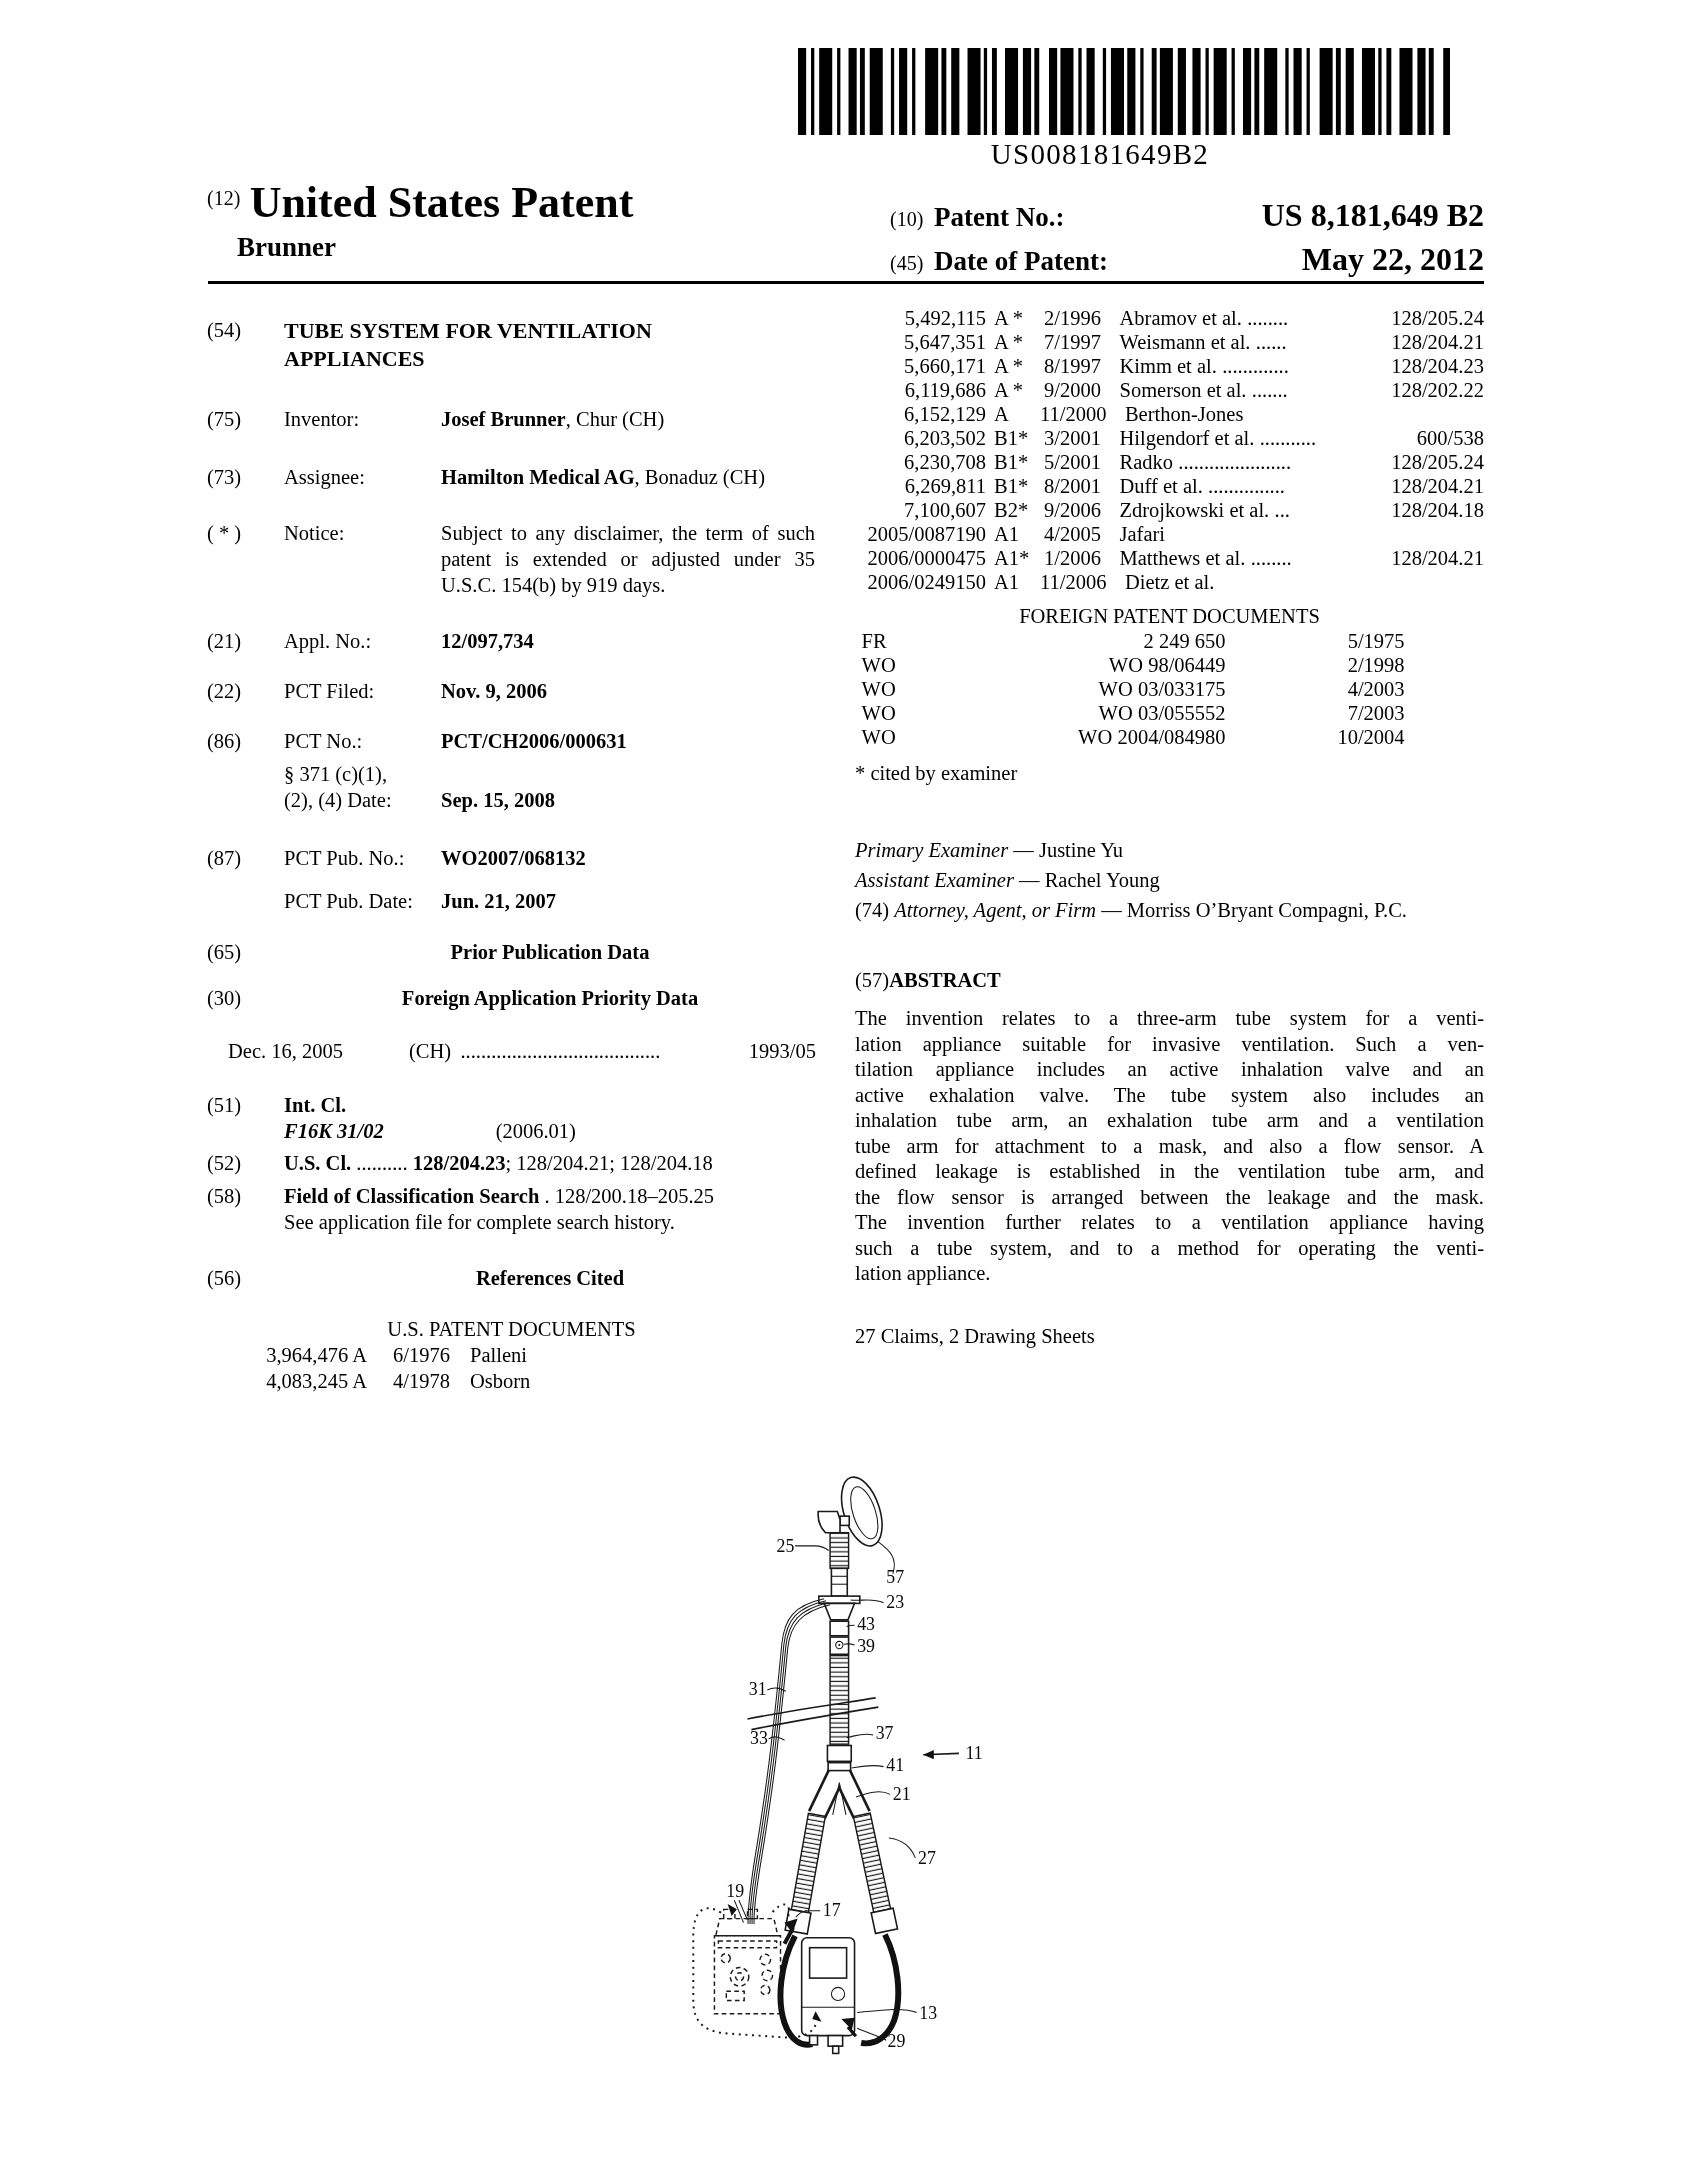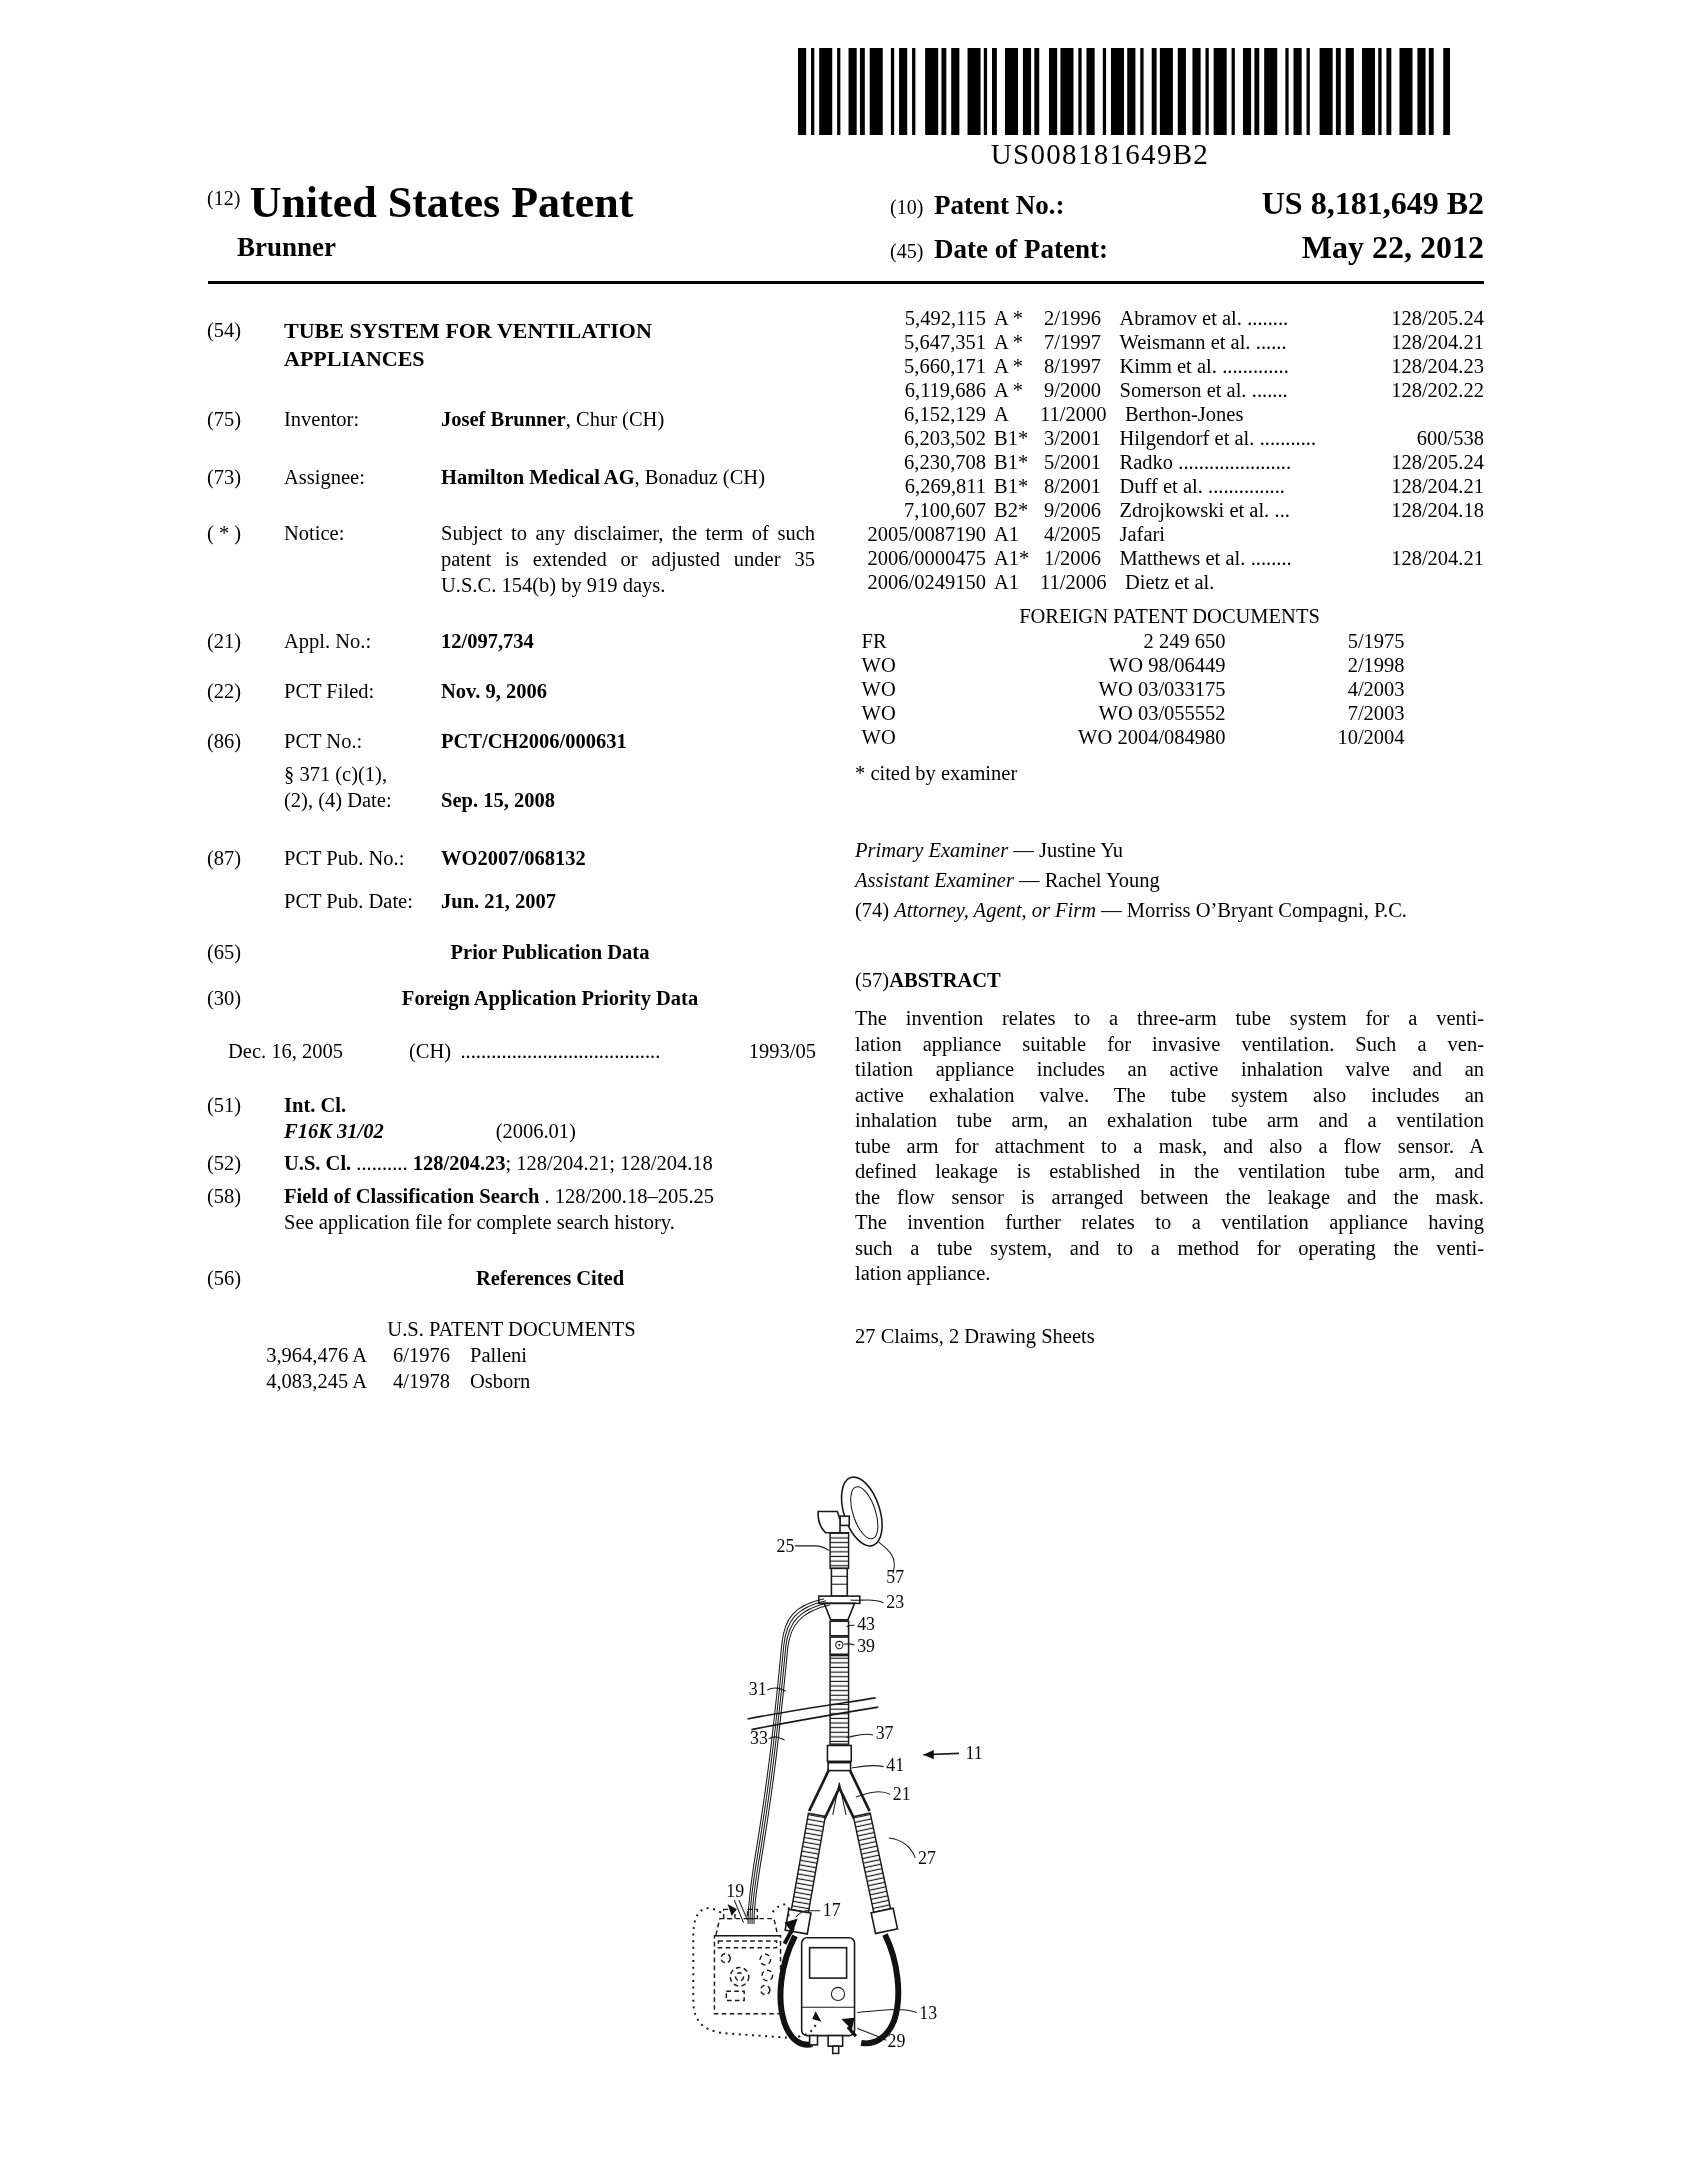--- a/index.html
+++ b/index.html
@@ -7,21 +7,21 @@
         font-family:"Liberation Serif","DejaVu Serif",serif;overflow:hidden;}
   .abs{position:absolute;}
   
   .barcode-wrap{left:786px;top:48px;width:604px;text-align:center;margin-left:12px;}
   .barcode-text{font-size:29px;letter-spacing:1.3px;margin-top:1.3px;}
   
   .hdr-left{left:207px;top:177px;width:609px;}
   .hdr-kind{font-size:20px;vertical-align:12px;}
   .hdr-title{font-size:44px;font-weight:bold;margin-left:9.3px;}
   .hdr-surname{font-size:27px;font-weight:bold;margin:4px 0 0 30px;}
-  .hdr-right{left:890px;top:185px;width:594px;font-weight:bold;}
+  .hdr-right{left:890px;top:197px;width:594px;font-weight:bold;}
   .hdr-row{display:flex;align-items:baseline;height:44px;}
   .hdr-num{font-size:20px;font-weight:normal;flex:0 0 44px;}
   .hdr-lbl{font-size:27px;}
   .hdr-val{font-size:32px;margin-left:auto;}
   .rule{left:208px;top:281px;width:1276px;height:3.3px;background:#000;}
   
   .t{font-size:20.5px;line-height:26px;}
   .b{font-weight:bold;}
   .i{font-style:italic;}
   .bi{font-weight:bold;font-style:italic;}

